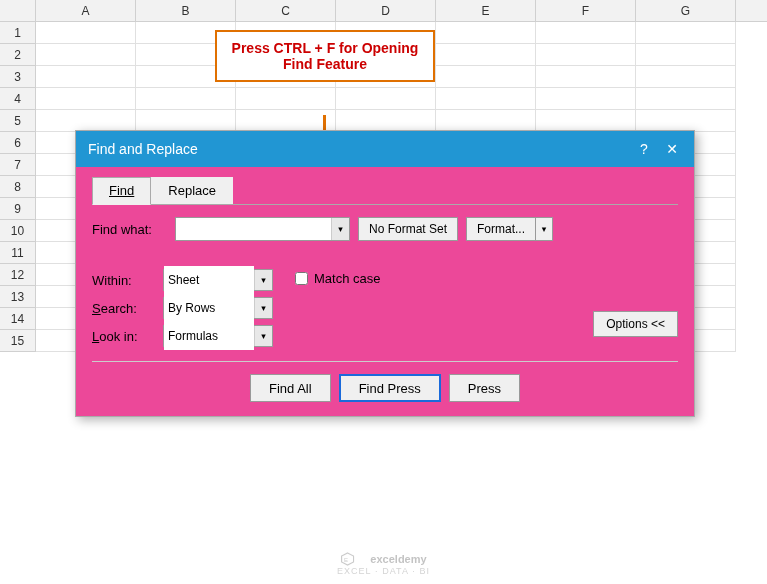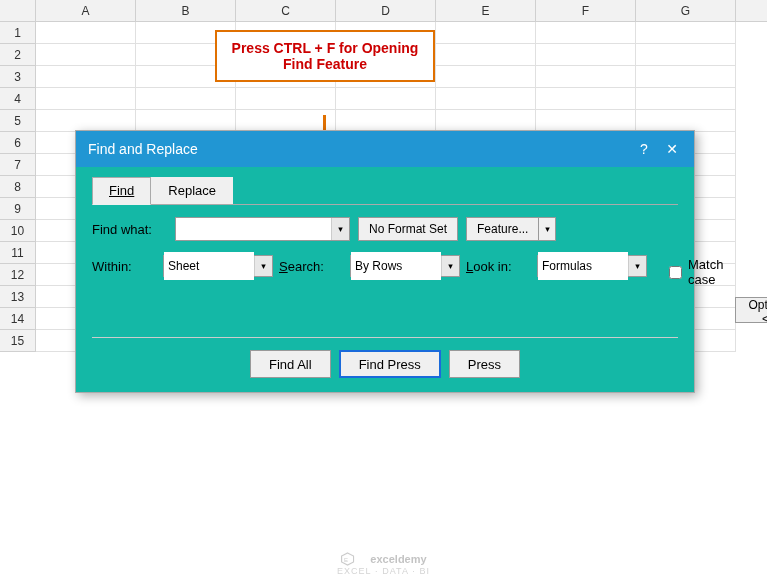--- a/index.html
+++ b/index.html
@@ -99,21 +99,21 @@
       border-top: 14px solid #e07000;
       z-index: 10;
     }
 
     
     .dialog-backdrop {
       position: absolute;
       top: 130px;
       left: 75px;
       width: 620px;
-      background: #14b8a6;
+      background: #ec4899;
       border: 1px solid #aaa;
       box-shadow: 3px 3px 10px rgba(0,0,0,0.3);
       z-index: 20;
     }
 
     .dialog-titlebar {
       background: #2196d3;
       padding: 8px 12px;
       display: flex;
       align-items: center;
@@ -168,21 +168,21 @@
       text-decoration: underline;
       margin-bottom: -1px;
       border: 1px solid #aaa;
       border-bottom: 1px solid #f0f0f0;
     }
 
     
     .find-row {
       display: flex;
       align-items: center;
-      margin-bottom: 14px;
+      margin-bottom: 28px;
       gap: 8px;
     }
 
     .find-label {
       width: 75px;
       font-size: 13px;
     }
 
     .find-input-wrapper {
       display: flex;
@@ -252,21 +252,21 @@
     
     .options-area {
       display: flex;
       align-items: flex-start;
       gap: 12px;
       margin-bottom: 14px;
     }
 
     .options-left {
       display: flex;
-      flex-direction: row;
+      flex-direction: column;
       gap: 6px;
     }
 
     .option-row {
       display: flex;
       align-items: center;
       gap: 6px;
     }
 
     .option-label {
@@ -596,21 +596,21 @@
     </div>
 
     <div class="find-row">
       <label class="find-label">Find what:</label>
       <div class="find-input-wrapper">
         <input class="find-input" type="text" value="" style="">
         <button class="find-dropdown-btn">▾</button>
       </div>
       <button class="no-format-btn">No Format Set</button>
       <div class="format-btn-wrapper">
-        <button class="format-btn">Feature...</button>
+        <button class="format-btn">Format...</button>
         <button class="format-dropdown">▾</button>
       </div>
     </div>
 
     <div class="options-area">
       <div class="options-left">
 
         <div class="option-row">
           <label class="option-label">Within:</label>
           <div class="option-select-wrapper">

